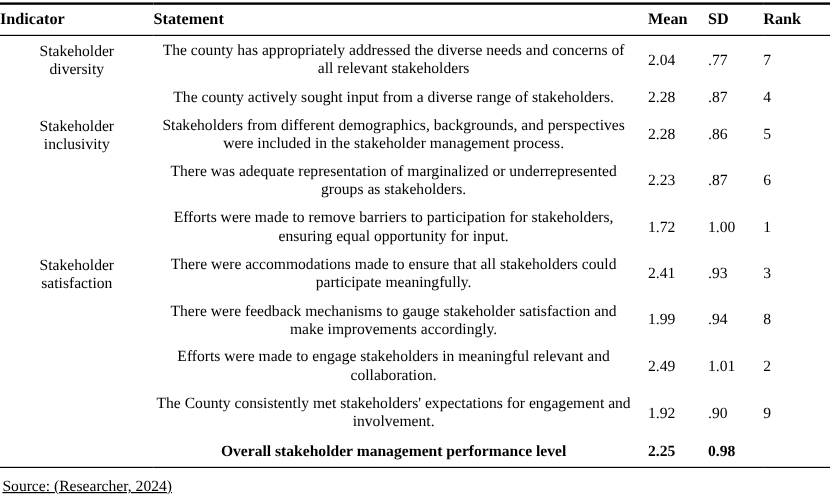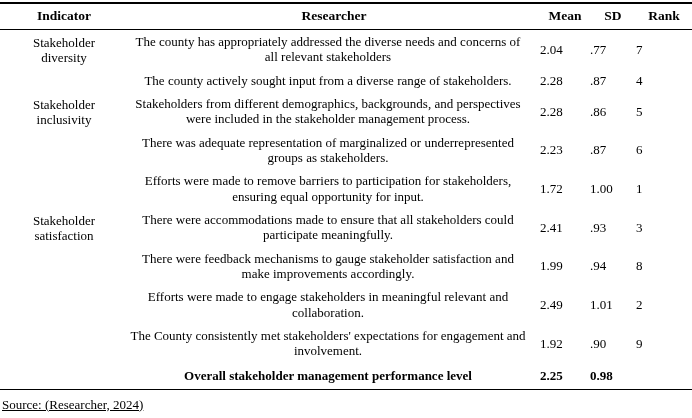--- a/index.html
+++ b/index.html
@@ -28,21 +28,21 @@
   }
   col.c-indicator { width: 128px; }
   col.c-statement { width: 412px; }
   col.c-mean { width: 50px; }
   col.c-sd { width: 46px; }
   col.c-rank { width: 56px; }
 
   thead th {
     font-weight: bold;
     font-size: 13.5px;
-    text-align: center;
+    text-align: left;
     padding: 4px 0 5px 0;
     border-bottom: 1.8px solid #000000;
     vertical-align: middle;
   }
   tbody td {
     vertical-align: middle;
     padding: 4px 0;
   }
   td.indicator-cell {
     text-align: center;
@@ -75,21 +75,21 @@
     <colgroup>
       <col class="c-indicator">
       <col class="c-statement">
       <col class="c-mean">
       <col class="c-sd">
       <col class="c-rank">
     </colgroup>
     <thead>
       <tr>
         <th>Indicator</th>
-        <th>Researcher</th>
+        <th>Statement</th>
         <th>Mean</th>
         <th>SD</th>
         <th>Rank</th>
       </tr>
     </thead>
     <tbody>
       <tr>
         <td class="indicator-cell" rowspan="2">Stakeholder diversity</td>
         <td class="statement-cell">The county has appropriately addressed the diverse needs and concerns of all relevant stakeholders</td>
         <td class="num-cell">2.04</td>

